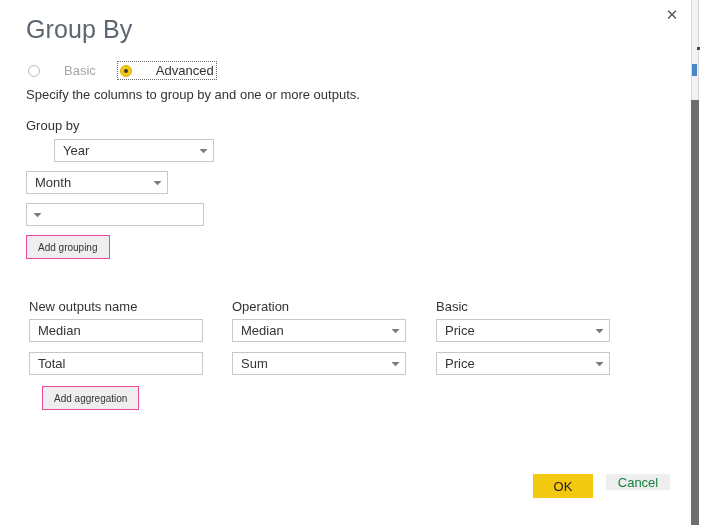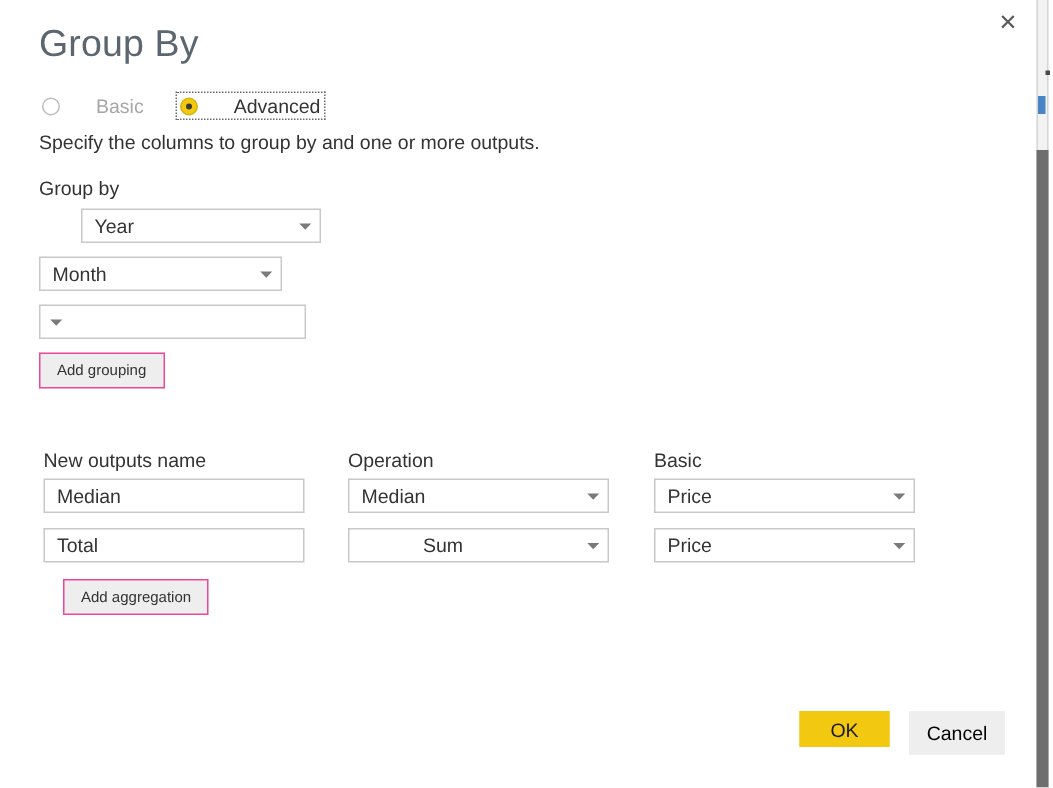--- a/index.html
+++ b/index.html
@@ -199,21 +199,21 @@
     width: 20px;
     height: 100%;
     display: flex;
     align-items: center;
     justify-content: center;
   }
   .caret-icon svg { display: block; }
 
   
   #groupby-0 { left: 26px; top: 139px; width: 160px; margin-left: 28px; }
-  #groupby-1 { left: 26px; top: 171px; width: 162px; gap: 28px; }
+  #groupby-1 { left: 26px; top: 171px; width: 142px; gap: 28px; }
   #groupby-2 { left: 26px; top: 203px; width: 178px; }
 
   
   .push-btn {
     position: absolute;
     height: 24px;
     background: #eeeeee;
     border: 1px solid #ec4899;
     font-family: "Liberation Sans", "DejaVu Sans", sans-serif;
     font-size: 10px;
@@ -230,21 +230,21 @@
 
   
   #newcol-header   { left: 29px;  top: 299px; }
   #operation-header{ left: 232px; top: 299px; }
   #column-header   { left: 436px; top: 299px; }
 
   
   #agg-name-0 { left: 29px;  top: 319px; width: 174px; }
   #agg-name-1 { left: 29px;  top: 352px; width: 174px; }
   #agg-op-0   { left: 232px; top: 319px; width: 174px; }
-  #agg-op-1   { left: 232px; top: 352px; width: 174px; padding-left: 41px; }
+  #agg-op-1   { left: 232px; top: 352px; width: 174px; }
   #agg-col-0  { left: 436px; top: 319px; width: 174px; }
   #agg-col-1  { left: 436px; top: 352px; width: 174px; }
 
   
   #ok-button {
     position: absolute;
     left: 533px;
     top: 474px;
     width: 60px;
     height: 24px;
@@ -256,24 +256,24 @@
     cursor: pointer;
     display: flex;
     align-items: center;
     justify-content: center;
   }
   #cancel-button {
     position: absolute;
     left: 606px;
     top: 474px;
     width: 64px;
-    height: 29px;
+    height: 16px;
     background: #eeeeee;
     border: 1px solid #eeeeee;
-    color: #000000;
+    color: #15803d;
     font-family: "Liberation Sans", "DejaVu Sans", sans-serif;
     font-size: 13px;
     cursor: pointer;
     display: flex;
     align-items: center;
     justify-content: center;
   }
 </style>
 </head>
 <body>

